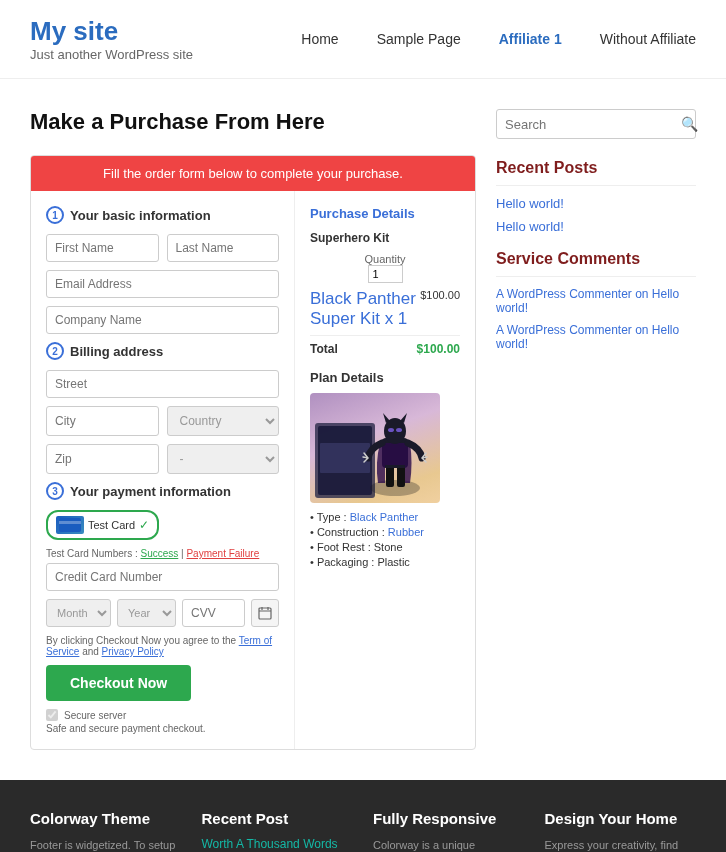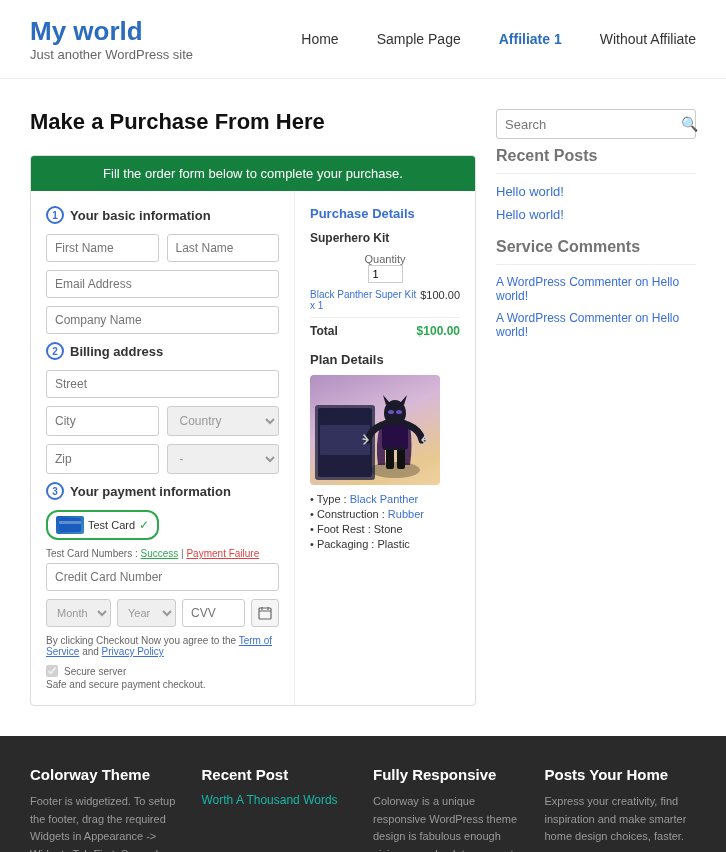--- a/index.html
+++ b/index.html
@@ -8,21 +8,21 @@
     
     .main-layout { display: flex; padding: 30px; gap: 20px; max-width: 726px; }
     .content-area { flex: 1; min-width: 0; }
     .sidebar { width: 200px; flex-shrink: 0; }
 
     
     .page-title { font-size: 22px; font-weight: bold; color: #111; margin-bottom: 20px; }
 
     
     .order-container { border: 1px solid #ddd; border-radius: 4px; overflow: hidden; }
-    .order-header { background: #15803d; color: #fff; text-align: center; padding: 10px; font-size: 13px; }
+    .order-header { background: #ef4444; color: #fff; text-align: center; padding: 10px; font-size: 13px; }
 
     .order-body { display: flex; gap: 0; }
     .order-left { flex: 1; padding: 15px; border-right: 1px solid #eee; }
     .order-right { width: 180px; flex-shrink: 0; padding: 15px; }
 
     
     .form-section-title { font-size: 13px; font-weight: bold; color: #333; margin-bottom: 10px; display: flex; align-items: center; gap: 6px; }
     .step-circle { width: 18px; height: 18px; border: 2px solid #3a6fd8; border-radius: 50%; display: flex; align-items: center; justify-content: center; font-size: 10px; color: #3a6fd8; font-weight: bold; flex-shrink: 0; }
 
     .form-row { display: flex; gap: 8px; margin-bottom: 8px; }
@@ -48,42 +48,42 @@
     .card-icon { width: 28px; height: 18px; background: linear-gradient(135deg, #1a5cbf, #3a8cbf); border-radius: 2px; display: flex; align-items: center; justify-content: center; }
 
     .form-row-3 { display: flex; gap: 6px; margin-bottom: 8px; }
     .select-field { border: 1px solid #ccc; border-radius: 3px; padding: 5px 6px; font-size: 11px; color: #999; flex: 1; }
 
     .checkout-btn { background: #2da84e; color: #fff; border: none; padding: 10px 24px; border-radius: 4px; font-size: 14px; font-weight: bold; cursor: pointer; width: auto; }
 
     .secure-row { display: flex; align-items: center; gap: 6px; margin-top: 10px; font-size: 10px; color: #666; }
 
     
-    .search-box { display: flex; align-items: center; border: 1px solid #ccc; border-radius: 3px; padding: 6px 8px; margin-bottom: 8px; }
+    .search-box { display: flex; align-items: center; border: 1px solid #ccc; border-radius: 3px; padding: 6px 8px; margin-bottom: 20px; }
     .search-input { border: none; outline: none; font-size: 13px; flex: 1; color: #aaa; }
     .search-icon { color: #666; font-size: 14px; }
 
-    .sidebar-section-title { font-size: 16px; font-weight: bold; color: #737373; margin-bottom: 10px; border-bottom: 1px solid #eee; padding-bottom: 8px; }
+    .sidebar-section-title { font-size: 16px; font-weight: bold; color: #7f1d1d; margin-bottom: 10px; border-bottom: 1px solid #eee; padding-bottom: 8px; }
     .sidebar-link { color: #3a6fd8; text-decoration: none; font-size: 13px; display: block; margin-bottom: 8px; }
     .sidebar-commenter { font-size: 12px; color: #333; margin-bottom: 8px; }
     .sidebar-commenter span { color: #3a6fd8; }
 
     
     .footer-main { background: #2a2a2a; color: #ccc; padding: 30px; display: flex; gap: 20px; }
     .footer-col { flex: 1; }
     .footer-col-title { font-size: 15px; font-weight: bold; color: #fff; margin-bottom: 10px; }
     .footer-col p { font-size: 11px; color: #999; line-height: 1.6; }
   </style>
 </head>
 <body>
 
 <header>
   <div style="display:flex; align-items:center; justify-content:space-between; padding:16px 30px; border-bottom:1px solid #eee;">
     <div>
-      <div style="color:#2b6cbf; font-size:26px; font-weight:bold;">My world</div>
+      <div style="color:#2b6cbf; font-size:26px; font-weight:bold;">My site</div>
       <div style="color:#666; font-size:13px;">Just another WordPress site</div>
     </div>
     <nav style="display:flex; gap:38px; align-items:center;">
       <a href="#" style="text-decoration:none; color:#333; font-size:14px;">Home</a>
       <a href="#" style="text-decoration:none; color:#333; font-size:14px;">Sample Page</a>
       <a href="#" style="text-decoration:none; color:#2b6cbf; font-weight:bold; font-size:14px;">Affiliate 1</a>
       <a href="#" style="text-decoration:none; color:#333; font-size:14px;">Without Affiliate</a>
     </nav>
   </div>
 </header>
@@ -186,39 +186,40 @@
 
           <div style="font-size:10px; color:#666; margin-bottom:8px;">
             <span>By clicking Checkout Now you agree to the</span>
             <a href="#" style="color:#3a6fd8; font-size:10px;">Term of Service</a>
             <span> </span>
             <span>and</span>
             <span> </span>
             <a href="#" style="color:#3a6fd8; font-size:10px;">Privacy Policy</a>
           </div>
 
+          <button class="checkout-btn">Checkout Now</button>
 
           <div class="secure-row" style="margin-top:8px;">
             <input type="checkbox" checked="" style="width: 12px; height: 12px;" disabled="">
             <span style="font-size:10px; color:#666;">Secure server</span>
           </div>
           <div style="font-size:10px; color:#666; margin-top:2px;">Safe and secure payment checkout.</div>
         </div>
 
         <div class="order-right">
           <div class="purchase-title">Purchase Details</div>
           <div class="product-name">Superhero Kit</div>
 
           <div class="quantity-row">
             <span>Quantity</span>
             <input class="qty-input" type="text" value="1" style="">
           </div>
 
           <div class="product-row">
-            <span style="color:#3a6fd8; font-size:10px;">Black Panther Super Kit x 1</span>
+            <span style="color:#3a6fd8; font-size:17px;">Black Panther Super Kit x 1</span>
             <span style="font-size:11px;">$100.00</span>
           </div>
 
           <div class="total-row">
             <span>Total</span>
             <span style="color:#2da84e;">$100.00</span>
           </div>
 
           <div style="margin-top:14px;">
             <div class="plan-title">Plan Details</div>
@@ -307,18 +308,18 @@
     <div class="footer-col">
       <div class="footer-col-title">Recent Post</div>
       <a href="#" style="color:#14b8a6; font-size:12px; display:block; margin-bottom:4px; text-decoration:none;">Worth A Thousand Words</a>
 
     </div>
     <div class="footer-col">
       <div class="footer-col-title">Fully Responsive</div>
       <p>Colorway is a unique responsive WordPress theme design is fabulous enough giving your absolute reason to stay on your site.</p>
     </div>
     <div class="footer-col">
-      <div class="footer-col-title">Posts Your Home</div>
+      <div class="footer-col-title">Design Your Home</div>
       <p>Express your creativity, find inspiration and make smarter home design choices, faster.</p>
     </div>
   </div>
 
 </footer>
 
 </body></html>

